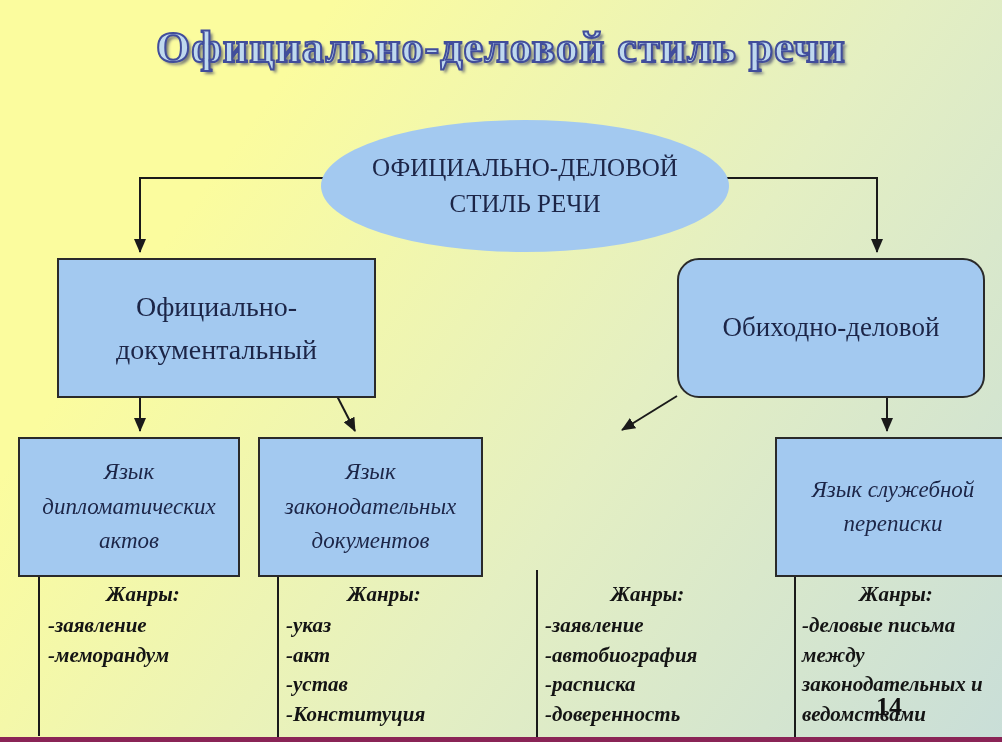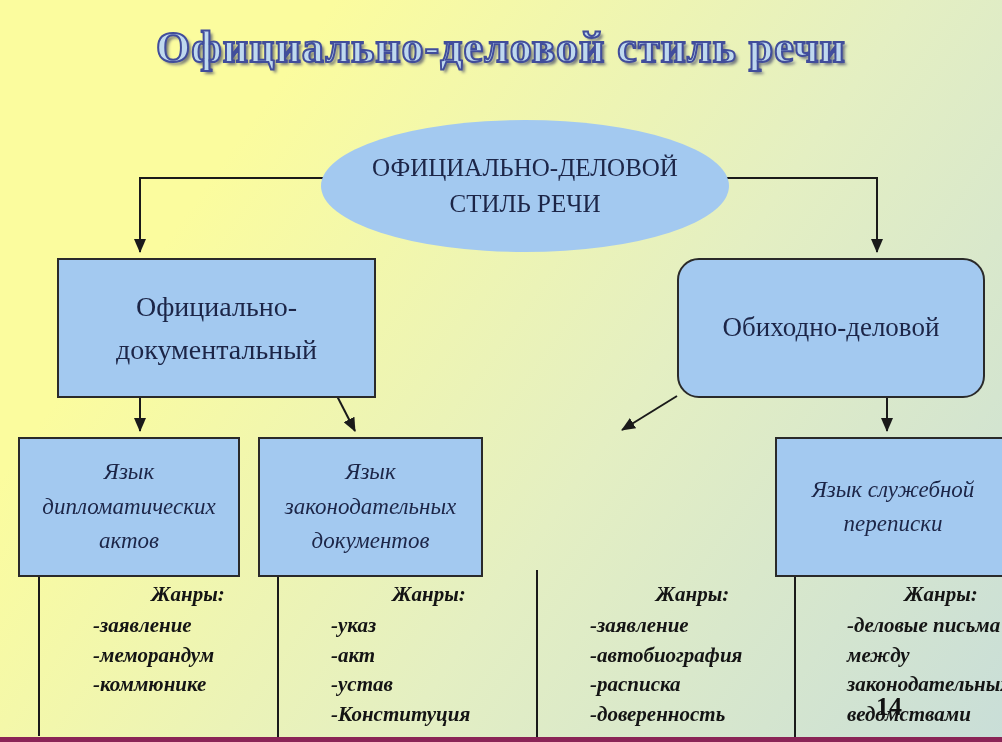--- a/index.html
+++ b/index.html
@@ -40,21 +40,21 @@
   .box-left{left:18px; width:319px;margin-left:39px;}
   .box-right{left:677px; width:308px; font-size:27px;border-radius:22px;}
   .l2{top:437px; height:140px; font-style:italic; font-size:23px; line-height:1.5; padding:0 10px;}
   .b1{left:18px;  width:222px;text-align:center;}
   .b2{left:258px; width:225px;}
   .b3{left:517px; width:225px; top:435px;}
   .b4{left:775px; width:236px;}
   .glist{
     position:absolute; top:580px; z-index:3;
     font-style:italic; font-weight:bold; color:var(--genre-text);
-    font-size:21px; line-height:1.42;margin-left:45px;
+    font-size:21px; line-height:1.42;
   }
   .g1{left:48px;  width:190px;}
   .g2{left:286px; width:196px;}
   .g3{left:545px; width:205px;}
   .g4{left:802px; width:188px;}
   .gh{text-align:center; margin-bottom:1px;}
   .gi{text-align:left;}
   .pagenum{
     position:absolute; left:876px; top:692px; z-index:4;
     font-size:26px; font-weight:bold; font-style:normal; color:#111;
@@ -106,21 +106,20 @@
 
   <div class="box l2 b1">Язык дипломатических актов</div>
   <div class="box l2 b2">Язык законодательных документов</div>
   <div class="box l2 b4">Язык служебной переписки</div>
 
   <div class="glist g1">
     <div class="gh">Жанры:</div>
     <div>
         <div class="gi">-заявление</div>
         <div class="gi">-меморандум</div>
-        <div class="gi">-коммюнике</div>
       </div>
   </div>
   <div class="glist g2">
     <div class="gh">Жанры:</div>
     <div>
         <div class="gi">-указ</div>
         <div class="gi">-акт</div>
         <div class="gi">-устав</div>
         <div class="gi">-Конституция</div>
       </div>

